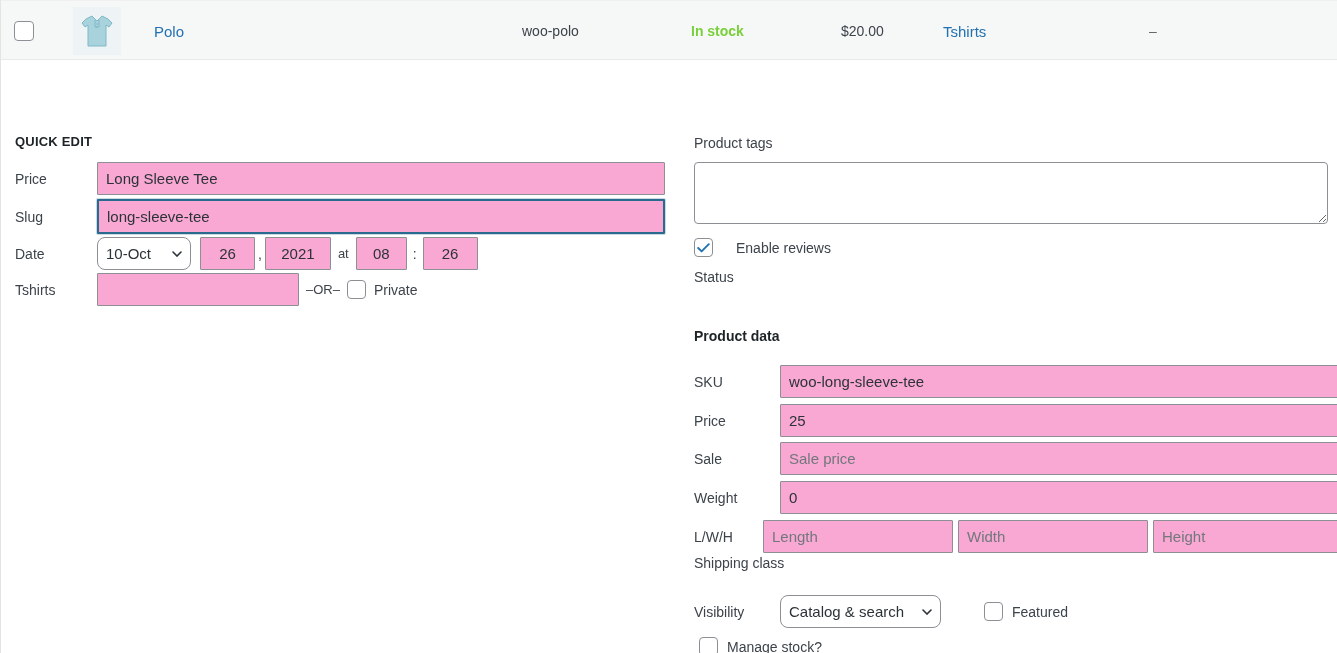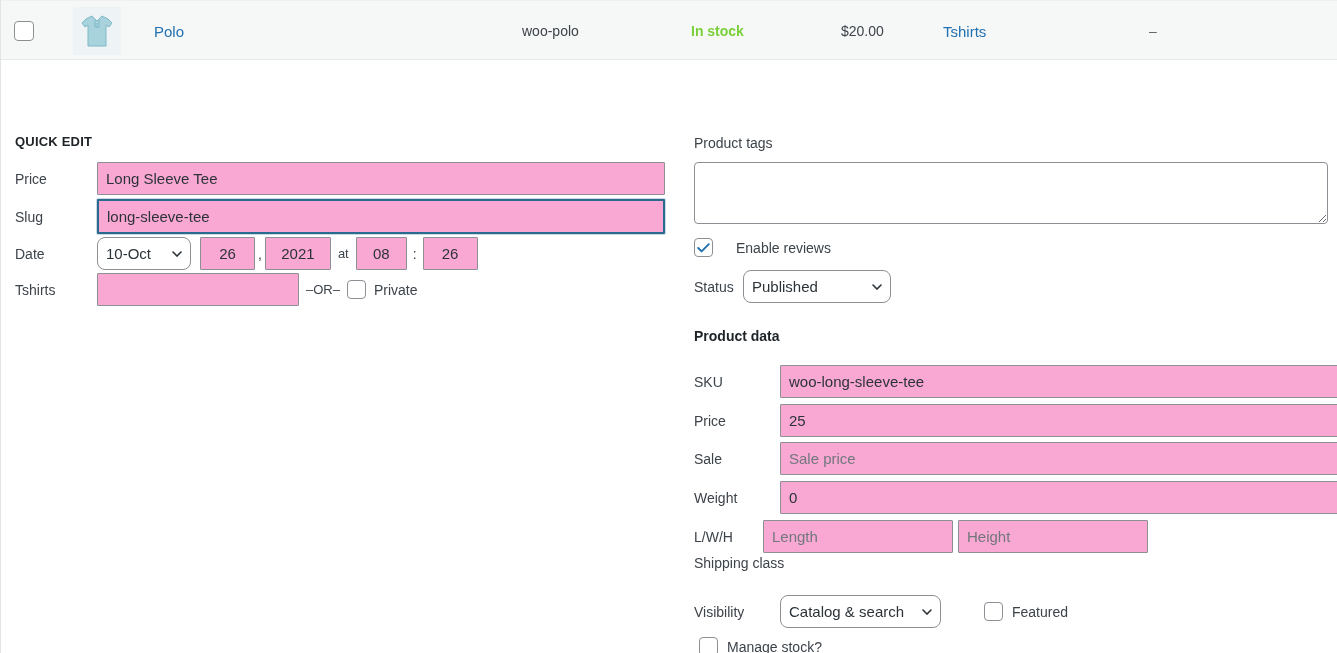--- a/index.html
+++ b/index.html
@@ -250,28 +250,20 @@
         <span class="cbx checked">
           <svg width="13" height="10" viewBox="0 0 13 10" style="display: block;">
             <path d="M1.2 5 L4.6 8.4 L11.8 1.2" fill="none" stroke="#2271b1" stroke-width="1.9" stroke-linecap="round" stroke-linejoin="round"></path>
           </svg>
         </span>
         <span class="cbx-label" style="margin-left:23px;">Enable reviews</span>
       </div>
 
       <div class="field-row" style="position:absolute; left:17px; top:150px;">
         <span class="lbl" style="width:49px;">Status</span>
-        <span class="sel-wrap">
-          <select class="sel" style="width:148px;"><option value="Published">Published</option><option value="Pending Review">Pending Review</option><option value="Draft">Draft</option></select>
-          <span class="chev">
-            <svg viewBox="0 0 10 6">
-                <path d="M1 1 L5 5 L9 1" fill="none" stroke="#2c3338" stroke-width="1.6" stroke-linecap="round"></path>
-              </svg>
-          </span>
-        </span>
       </div>
 
       <div class="sec-title" style="position:absolute; left:17px; top:208px;">Product data</div>
 
       <div class="field-row" style="position:absolute; left:17px; top:245px;">
         <span class="lbl" style="width:86px;">SKU</span>
         <input class="txt" type="text" style="width: 563px;" value="woo-long-sleeve-tee">
       </div>
 
       <div class="field-row" style="position:absolute; left:17px; top:284px;">
@@ -285,20 +277,21 @@
       </div>
 
       <div class="field-row" style="position:absolute; left:17px; top:361px;">
         <span class="lbl" style="width:86px;">Weight</span>
         <input class="txt" type="text" style="width: 563px;" value="0">
       </div>
 
       <div class="field-row" style="position:absolute; left:17px; top:400px;">
         <span class="lbl" style="width:69px;">L/W/H</span>
         <input class="txt" type="text" style="width: 190px;" placeholder="Length">
+        <input class="txt" type="text" style="width: 190px; margin-left: 5px;" placeholder="Width">
         <input class="txt" type="text" style="width: 190px; margin-left: 5px;" placeholder="Height">
       </div>
 
       <div class="field-row" style="position:absolute; left:17px; top:436px;">
         <span class="lbl" style="width:91px;">Shipping class</span>
       </div>
 
       <div class="field-row" style="position:absolute; left:17px; top:475px;">
         <span class="lbl" style="width:86px;">Visibility</span>
         <span class="sel-wrap">

